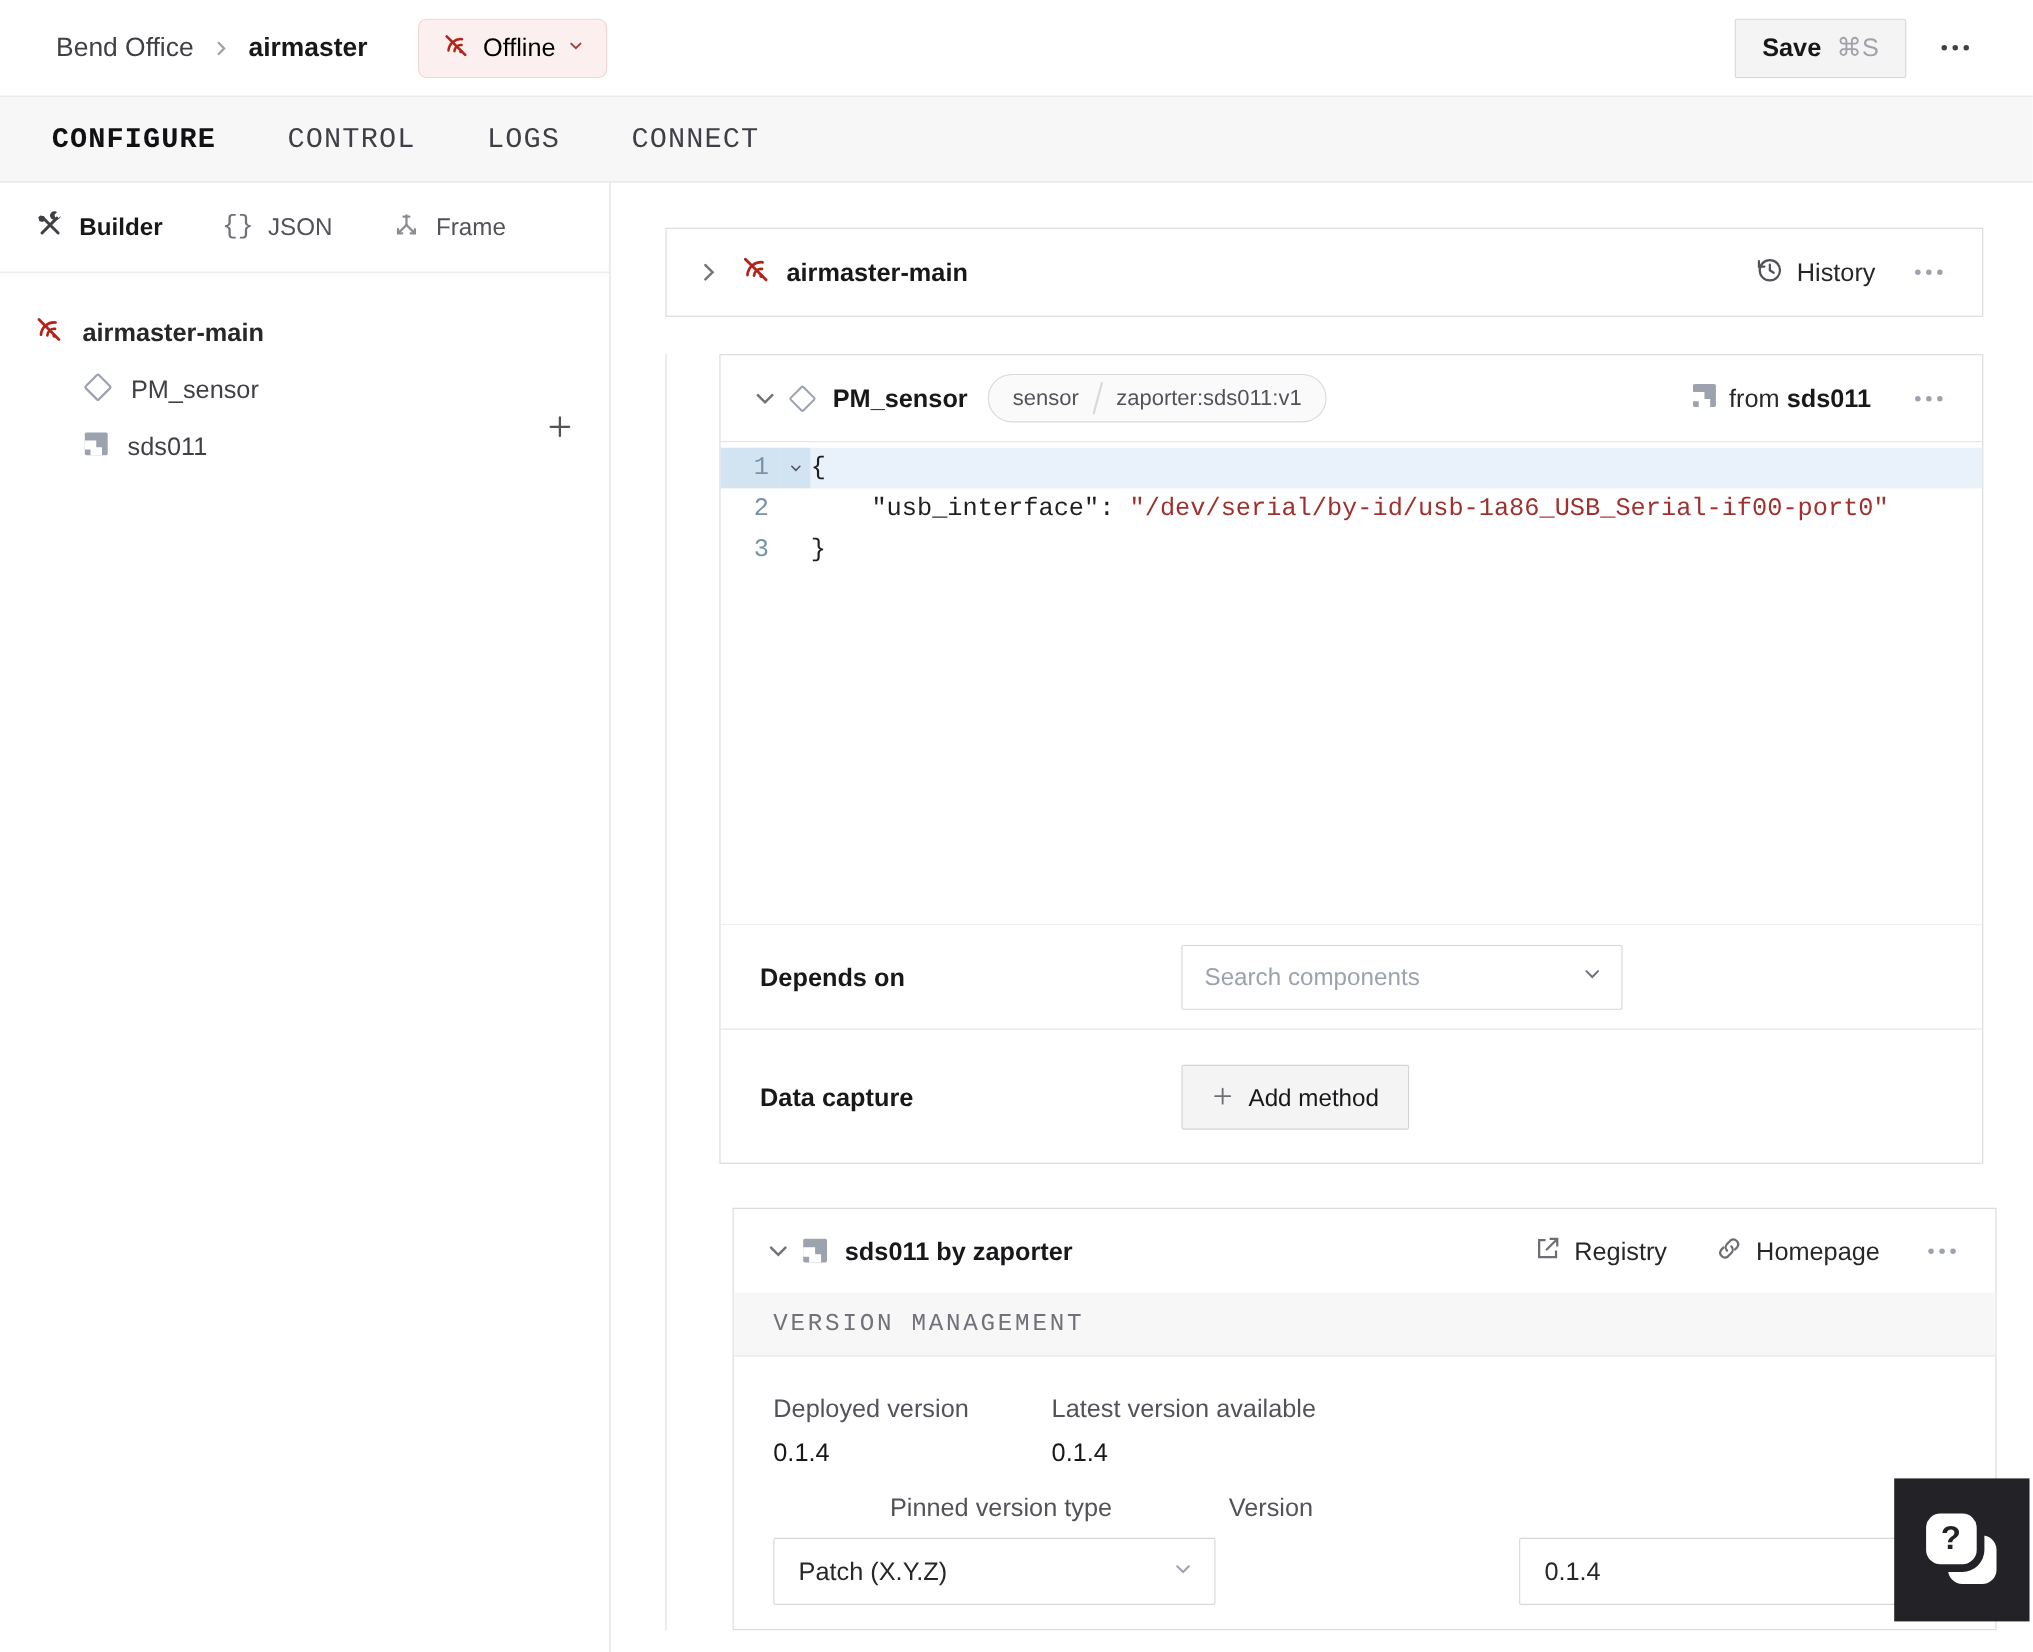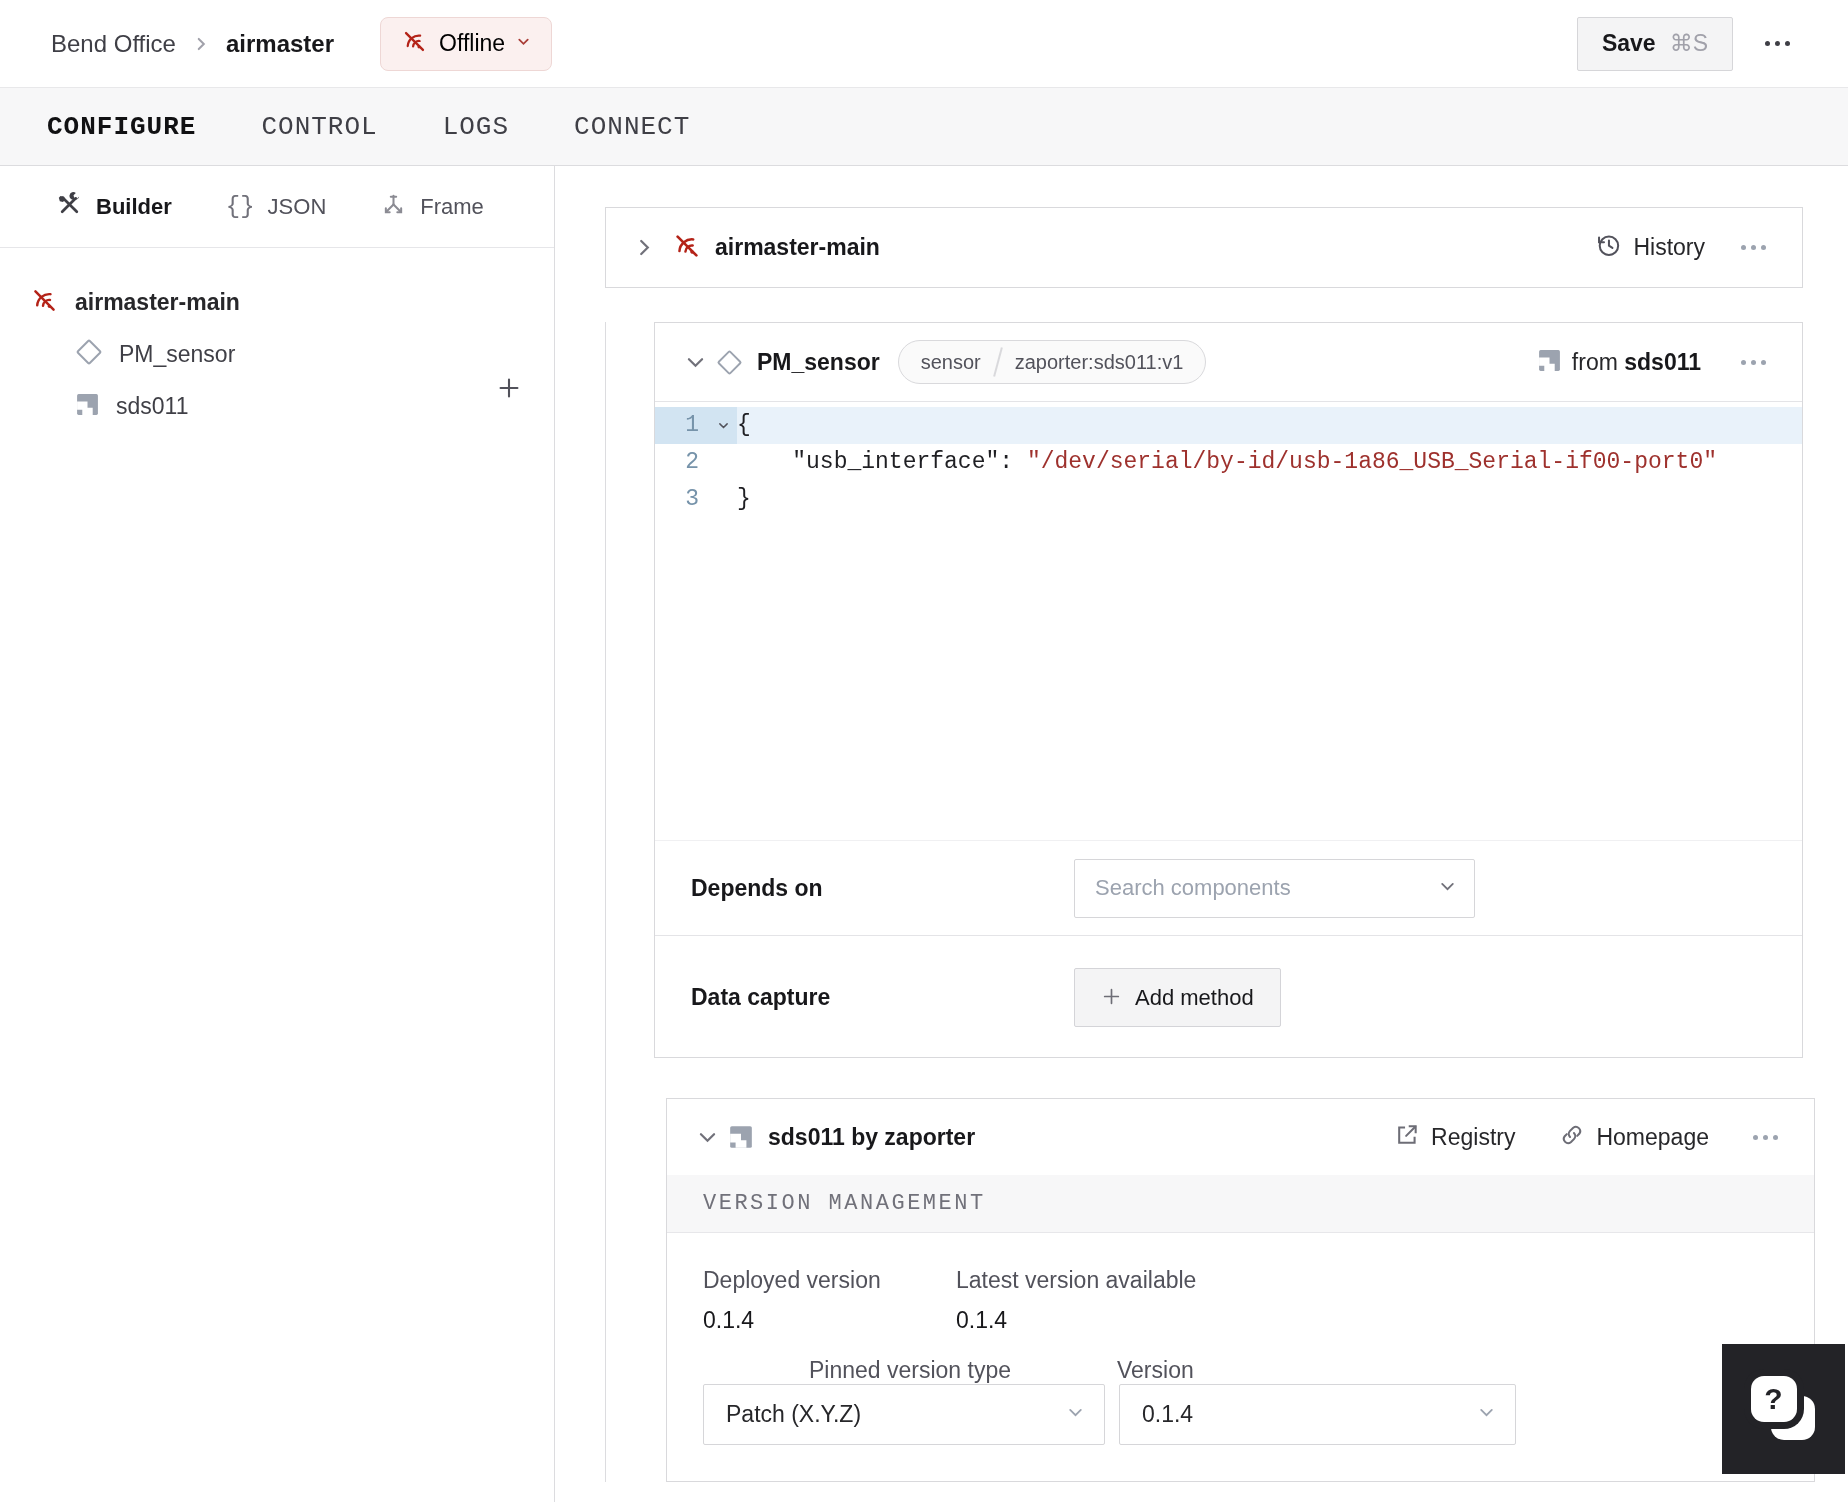--- a/index.html
+++ b/index.html
@@ -33,21 +33,21 @@
     background:#f7f7f8; border-top:1px solid #e8e8ea; border-bottom:1px solid #dcdcdf;
     display:flex; align-items:center; gap:65px; padding-left:47px; }
   .tab{ font-family:"Liberation Mono","DejaVu Sans Mono",monospace; font-size:26px;
     letter-spacing:1px; color:#3f3f46; cursor:pointer; }
   .tab.active{ font-weight:bold; color:#111113; }
 
   
   .sidebar{ position:absolute; left:0; top:166px; width:555px; height:1336px;
     background:#fff; border-right:1px solid #dcdcdf; }
   .modes{ height:82px; border-bottom:1px solid #e6e6e9; display:flex; align-items:center;
-    padding-left:56px; }
+    padding-left:32px; }
   .mode{ display:flex; align-items:center; gap:13px; margin-right:54px; cursor:pointer; }
   .mode .label{ font-size:22px; color:#52525b; }
   .mode.active .label{ font-weight:bold; color:#18181b; }
   .json-glyph{ font-family:"Liberation Mono","DejaVu Sans Mono",monospace;
     font-size:24px; color:#71717a; }
   .tree{ padding-top:28px; position:relative; }
   .tree-row{ height:52px; display:flex; align-items:center; gap:16px; padding-left:30px; cursor:pointer;}
   .tree-row.child{ padding-left:75px; }
   .tree-root-label{ font-size:23px; font-weight:bold; color:#27272a; }
   .tree-child-label{ font-size:23px; color:#3f3f46; }
@@ -114,21 +114,21 @@
   .vm-band .t{ font-family:"Liberation Mono","DejaVu Sans Mono",monospace; font-size:22px;
     letter-spacing:2.5px; color:#71717a; }
   .vm-body{ padding:34px 36px 0 36px; }
   .vm-row{ display:flex; }
   .vm-label{ font-size:23px; color:#52525b; }
   .vm-value{ font-size:23px; color:#18181b; }
   .w253{ width:253px; flex:none; }
   .w414{ width:414px; flex:none;text-align:center; }
   .vals{ margin-top:13px; }
   .labels2{ margin-top:23px; }
-  .dd-row{ display:flex; gap:14px; }
+  .dd-row{ margin-top:14px; display:flex; gap:14px;justify-content:space-between; }
   .dd{ height:61px; border:1px solid #d6d6d9; border-radius:2px; background:#fff;
     display:flex; align-items:center; padding:0 20px 0 22px; cursor:pointer; }
   .dd .val{ flex:1; font-size:23px; color:#27272a; }
   .dd1{ width:402px; } .dd2{ width:397px; }
 
   
   .help-fab{ position:absolute; left:1722px; top:1344px; width:123px; height:130px;
     background:#232327; display:flex; align-items:center; justify-content:center;
     cursor:pointer; z-index:10; }
   .help-art{ position:relative; width:66px; height:66px; }

